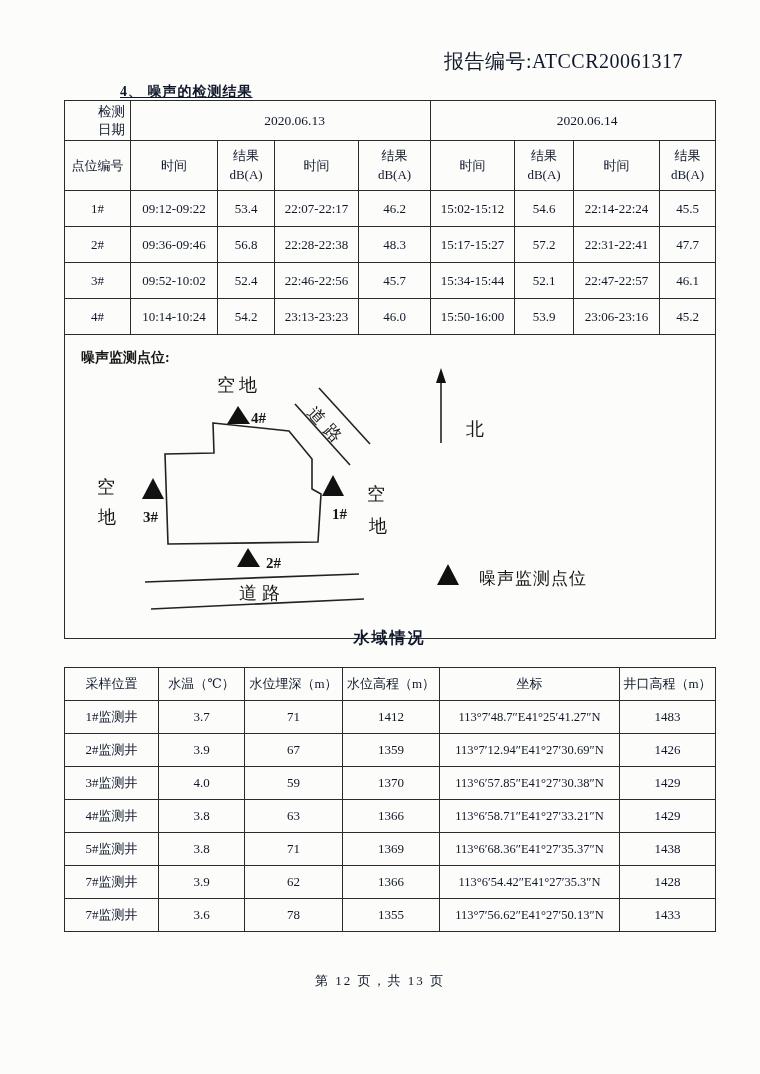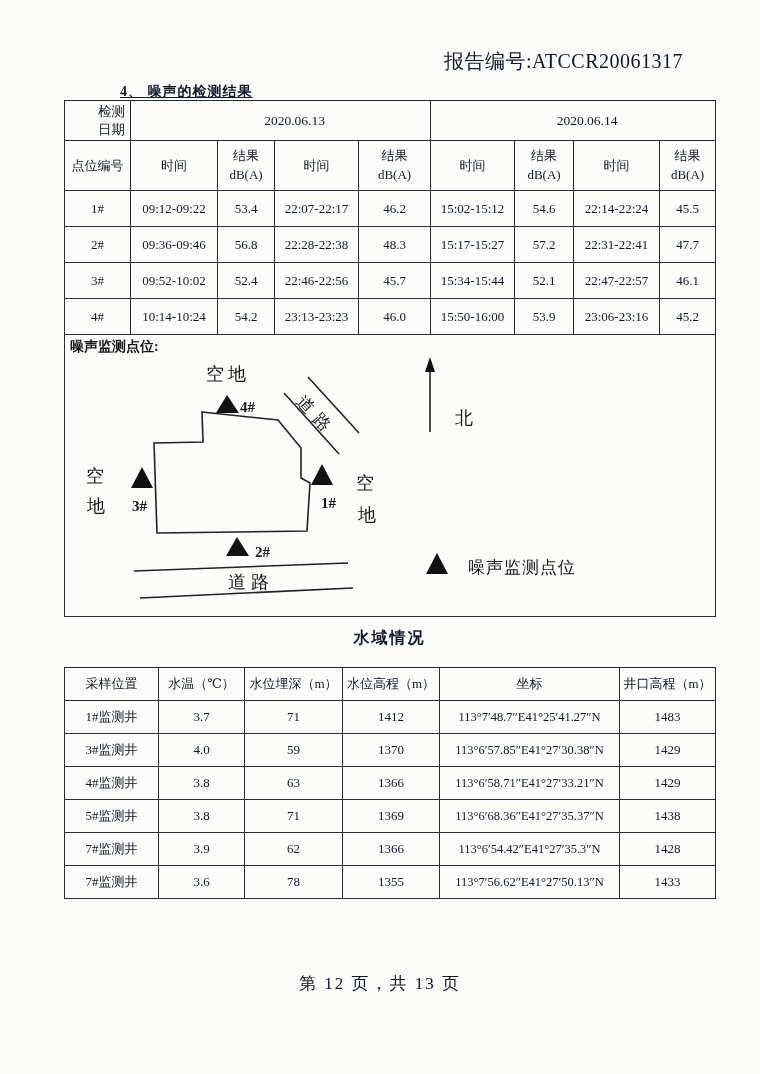--- a/index.html
+++ b/index.html
@@ -25,36 +25,36 @@
   td {
     border:1px solid #2b2b2b;
     text-align:center; vertical-align:middle;
     font-size:13px; padding:0; overflow:hidden;
   }
   .noise-table { position:absolute; top:100px; left:64px; width:651px; }
   .noise-table .row-dates td { height:40px; font-size:13.5px;padding-left:28px; }
   .noise-table .row-head td { height:50px; }
   .noise-table .row-data td { height:36px; }
   .result-head { line-height:1.45; }
-  .diagram-cell { height:258px; padding:0; text-align:right; vertical-align:top; }
+  .diagram-cell { height:258px; padding:11px; text-align:right; vertical-align:top; }
   .site-map { display:block; }
   .site-map text { fill:#161616; font-family:"Liberation Serif","DejaVu Serif",serif; }
   .site-map .outline { fill:none; stroke:#222; stroke-width:1.6; }
   .site-map .thin { stroke:#222; stroke-width:1.6; fill:none; }
   .site-map .marker { fill:#111; }
   .water-title {
     position:absolute; top:628px; left:64px; width:651px;
     text-align:center; font-size:16px; font-weight:bold; letter-spacing:2px;
   }
   .water-table { position:absolute; top:667px; left:64px; width:651px; }
   .water-table td { height:33px; }
   .water-table .coord { font-size:12.5px; }
   .footer {
     position:absolute; top:972px; left:0; width:760px;
-    text-align:center; font-size:17px; letter-spacing:2px;
+    text-align:center; font-size:13px; letter-spacing:2px;
   }
 </style>
 </head>
 <body>
 
 <div class="page">
 
   <div class="report-no">报告编号:ATCCR20061317</div>
   <div class="section-title">4、 噪声的检测结果</div>
 
@@ -220,20 +220,28 @@
     </tr>
     <tr>
       <td>1#监测井</td>
       <td>3.7</td>
       <td>71</td>
       <td>1412</td>
       <td class="coord">113°7′48.7″E41°25′41.27″N</td>
       <td>1483</td>
     </tr>
     <tr>
+      <td>2#监测井</td>
+      <td>3.9</td>
+      <td>67</td>
+      <td>1359</td>
+      <td class="coord">113°7′12.94″E41°27′30.69″N</td>
+      <td>1426</td>
+    </tr>
+    <tr>
       <td>3#监测井</td>
       <td>4.0</td>
       <td>59</td>
       <td>1370</td>
       <td class="coord">113°6′57.85″E41°27′30.38″N</td>
       <td>1429</td>
     </tr>
     <tr>
       <td>4#监测井</td>
       <td>3.8</td>

